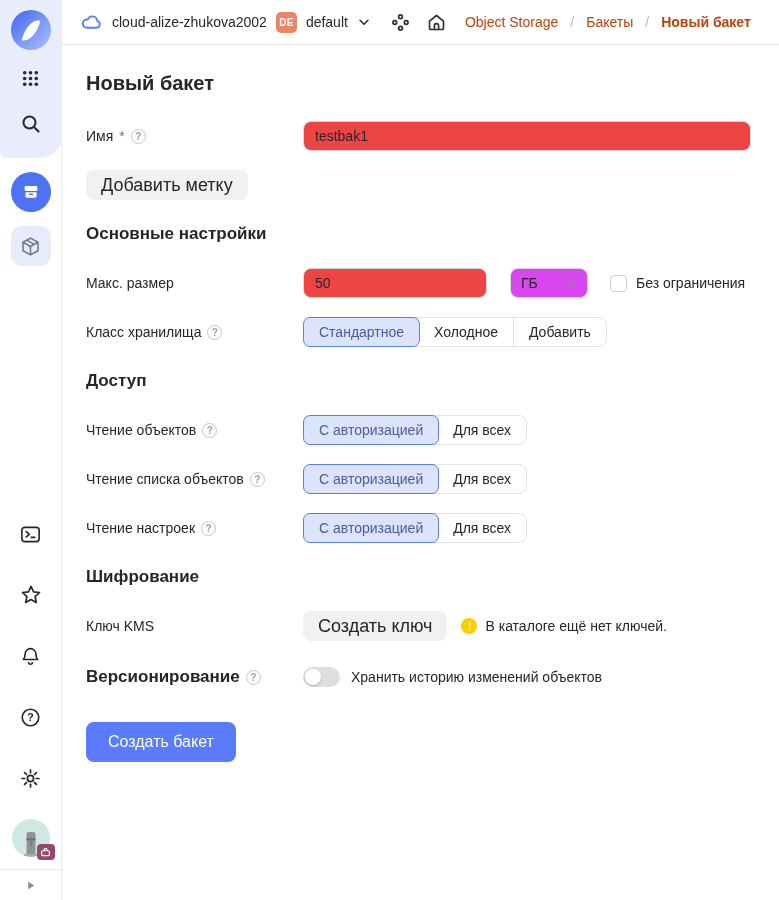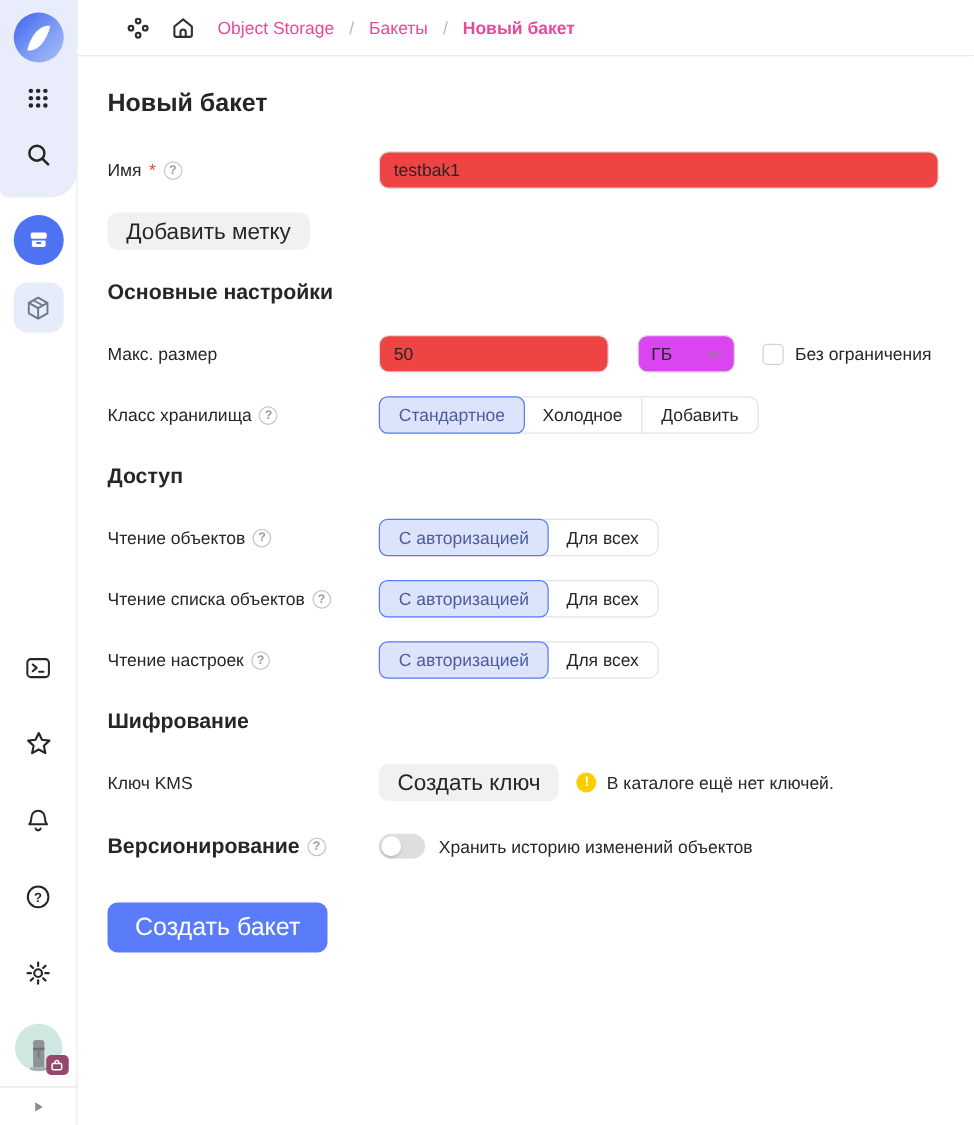--- a/index.html
+++ b/index.html
@@ -70,21 +70,21 @@
   .env-badge {
     width:21px; height:21px; border-radius:5px; background:#ee8366; color:#fff;
     font-size:10px; font-weight:bold; display:flex; align-items:center; justify-content:center;
     letter-spacing:.3px;
   }
   .topbar-icon {
     border:none; background:transparent; padding:0; cursor:pointer; color:#303030;
     display:flex; align-items:center; justify-content:center; width:28px; height:28px;
   }
   .breadcrumbs { display:flex; align-items:center; gap:12px; margin-left:14px; }
-  .crumb { color:#ec4899; cursor:pointer; }
+  .crumb { color:#c2410c; cursor:pointer; }
   .crumb-sep { color:#b8b8b8; }
   .crumb.current { font-weight:bold; cursor:default; }
   .sp16 { width:16px; } .sp8 { width:8px; }
 
   
   .content { margin-left:62px; padding:27px 24px 0 24px; }
   .page-title { font-size:20px; font-weight:bold; margin:0 0 26px 0; }
   .section-title { font-size:17px; font-weight:bold; margin:24px 0 24px 0; }
 
   .form-row { display:flex; align-items:center; margin-bottom:19px; min-height:30px; }
@@ -152,21 +152,21 @@
   }
   .toggle::after {
     content:""; position:absolute; left:2px; top:2px; width:16px; height:16px;
     border-radius:50%; background:#fff; box-shadow:0 1px 2px rgba(0,0,0,.2);
   }
   .toggle-text { margin-left:11px; }
 
   .actions { display:flex; align-items:center; margin-top:30px; gap:14px; }
   .btn-primary {
     height:40px; padding:0 22px; background:#5b7cfa; color:#fff; border:none;
-    border-radius:8px; font-size:20px; cursor:pointer; font-family:"Liberation Sans",sans-serif;
+    border-radius:8px; font-size:16px; cursor:pointer; font-family:"Liberation Sans",sans-serif;
   }
   .btn-secondary {
     height:40px; padding:0 22px; background:#fff; color:#262626; border:1px solid #e0e0e0;
     border-radius:8px; font-size:14px; cursor:pointer; font-family:"Liberation Sans",sans-serif;
   }
 </style>
 </head>
 <body>
 
 <aside class="sidebar">
@@ -270,20 +270,31 @@
   </div>
 
   <div class="sidebar-footer">
     <svg width="11" height="11" viewBox="0 0 12 12">
         <path d="M3.5 2 L10 6 L3.5 10 Z" fill="#8a8a8a"></path>
       </svg>
   </div>
 </aside>
 
 <header class="topbar">
+  <div class="cloud-switcher">
+    <svg width="23" height="23" viewBox="0 0 24 24" fill="none" stroke="#5282ff" stroke-width="1.9" stroke-linejoin="round" stroke-linecap="round">
+      <path d="M7.2 17.5 a4.3 4.3 0 1 1 .9-8.5 a5 5 0 0 1 9.7 1.2 a3.7 3.7 0 0 1 -.9 7.3 Z"></path>
+    </svg>
+    <span>cloud-alize-zhukova2002</span>
+    <span class="env-badge">DE</span>
+    <span>default</span>
+    <svg width="14" height="14" viewBox="0 0 16 16" fill="none" stroke="#303030" stroke-width="1.8" stroke-linecap="round" stroke-linejoin="round">
+      <path d="M3.5 6 L8 10.5 L12.5 6"></path>
+    </svg>
+  </div>
   <span class="sp16"></span>
   <button class="topbar-icon">
     <svg width="21" height="21" viewBox="0 0 24 24" fill="none" stroke="#303030" stroke-width="2">
       <circle cx="12" cy="5.5" r="2.1"></circle>
         <circle cx="5.5" cy="12" r="2.1"></circle>
       <circle cx="18.5" cy="12" r="2.1"></circle>
         <circle cx="12" cy="18.5" r="2.1"></circle>
     </svg>
   </button>
   <span class="sp8"></span>

